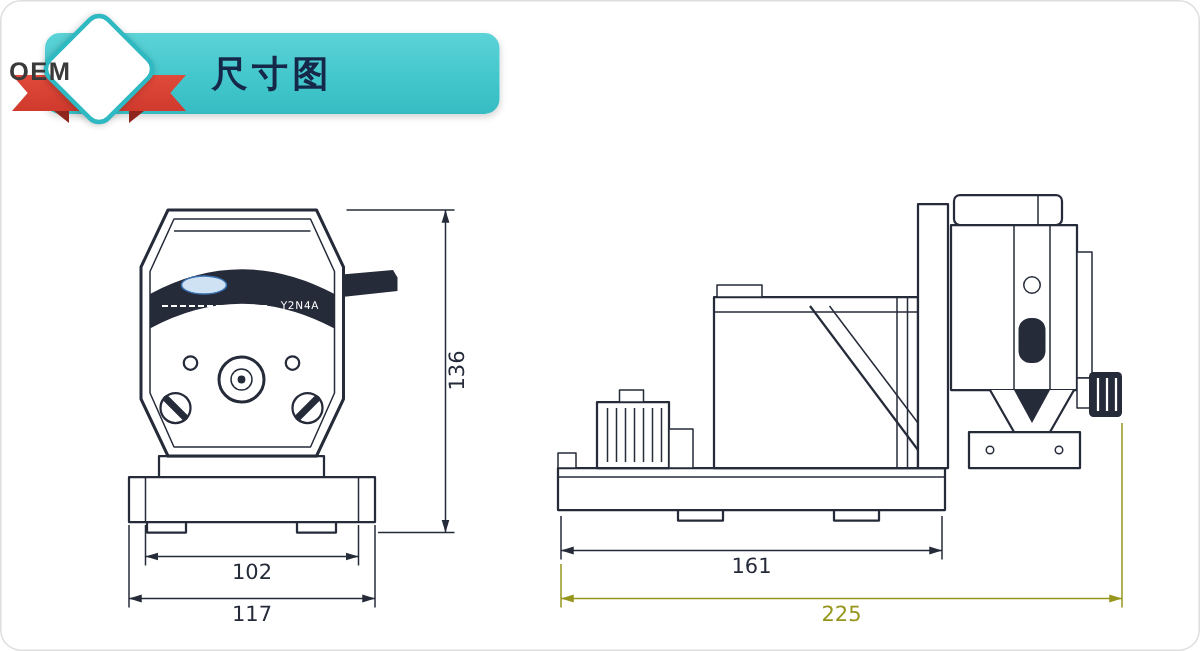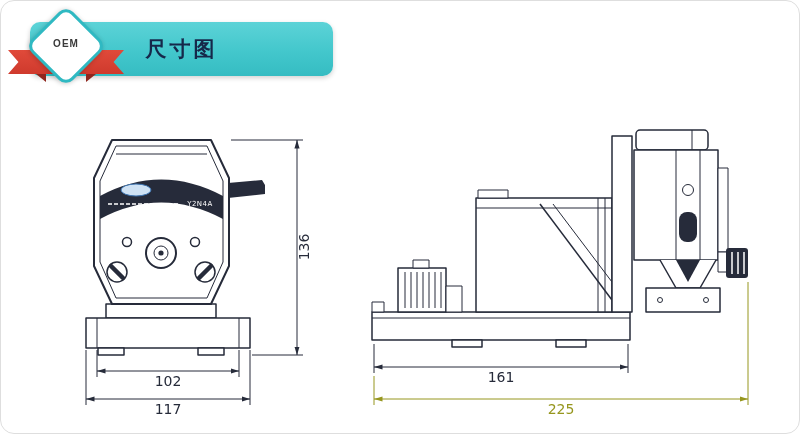--- a/index.html
+++ b/index.html
@@ -20,41 +20,41 @@
   }
   
   .banner{
     position:absolute;left:30px;top:22px;width:303px;height:54px;z-index:2;
     border-radius:10px;
     background:linear-gradient(180deg,#5cd3d7 0%,var(--banner-teal) 55%,#35bcc2 100%);
     box-shadow:0 2px 5px rgba(0,0,0,.18);
     display:flex;align-items:center;justify-content:center;
   }
   .banner-text{
-    font-size:21px;font-weight:700;color:#16284a;letter-spacing:3px;
+    font-size:24px;font-weight:700;color:#16284a;letter-spacing:3px;
   }
   
   .badge{position:absolute;left:6px;top:2px;width:120px;height:94px;z-index:3}
   .ribbon{
     position:absolute;left:2px;top:48px;width:116px;height:24px;
     background:linear-gradient(180deg,#e04a3a,var(--ribbon-red));
     clip-path:polygon(0 0,100% 0,91% 50%,100% 100%,0 100%,9% 50%);
     box-shadow:0 2px 3px rgba(0,0,0,.2);
   }
   .fold{position:absolute;width:10px;height:8px;background:#8f261d}
   .fold.l{left:30px;top:72px;clip-path:polygon(0 0,100% 0,100% 100%)}
   .fold.r{left:80px;top:72px;clip-path:polygon(0 0,100% 0,0 100%)}
   .diamond{
     position:absolute;left:31px;top:15px;width:58px;height:58px;background:#ffffff;
     border:3px solid #2fb9c2;border-radius:10px;transform:rotate(45deg);
     box-shadow:0 1px 5px rgba(0,0,0,.22);
   }
   .badge-text{
-    position:absolute;left:0;top:36px;width:120px;text-align:center;
-    font-size:10px;font-weight:600;color:#3a3a3a;letter-spacing:1px;
+    position:absolute;left:0;top:36px;width:120px;
+    font-size:17px;font-weight:600;color:#3a3a3a;letter-spacing:1px;
   }
   
   svg{position:absolute;inset:0;z-index:1}
   .s1{stroke:var(--line-dark);stroke-width:1;fill:none;stroke-linejoin:round}
   .s15{stroke:var(--line-dark);stroke-width:1.5;fill:none;stroke-linejoin:round}
   .s2{stroke:var(--line-dark);stroke-width:2;fill:none;stroke-linejoin:round}
   .white{fill:#ffffff}
   .fillDark{fill:var(--line-dark);stroke:none}
   .slot{stroke:var(--line-dark);stroke-width:4.5;stroke-linecap:round}
   .rib{stroke:#ffffff;stroke-width:1.5}

